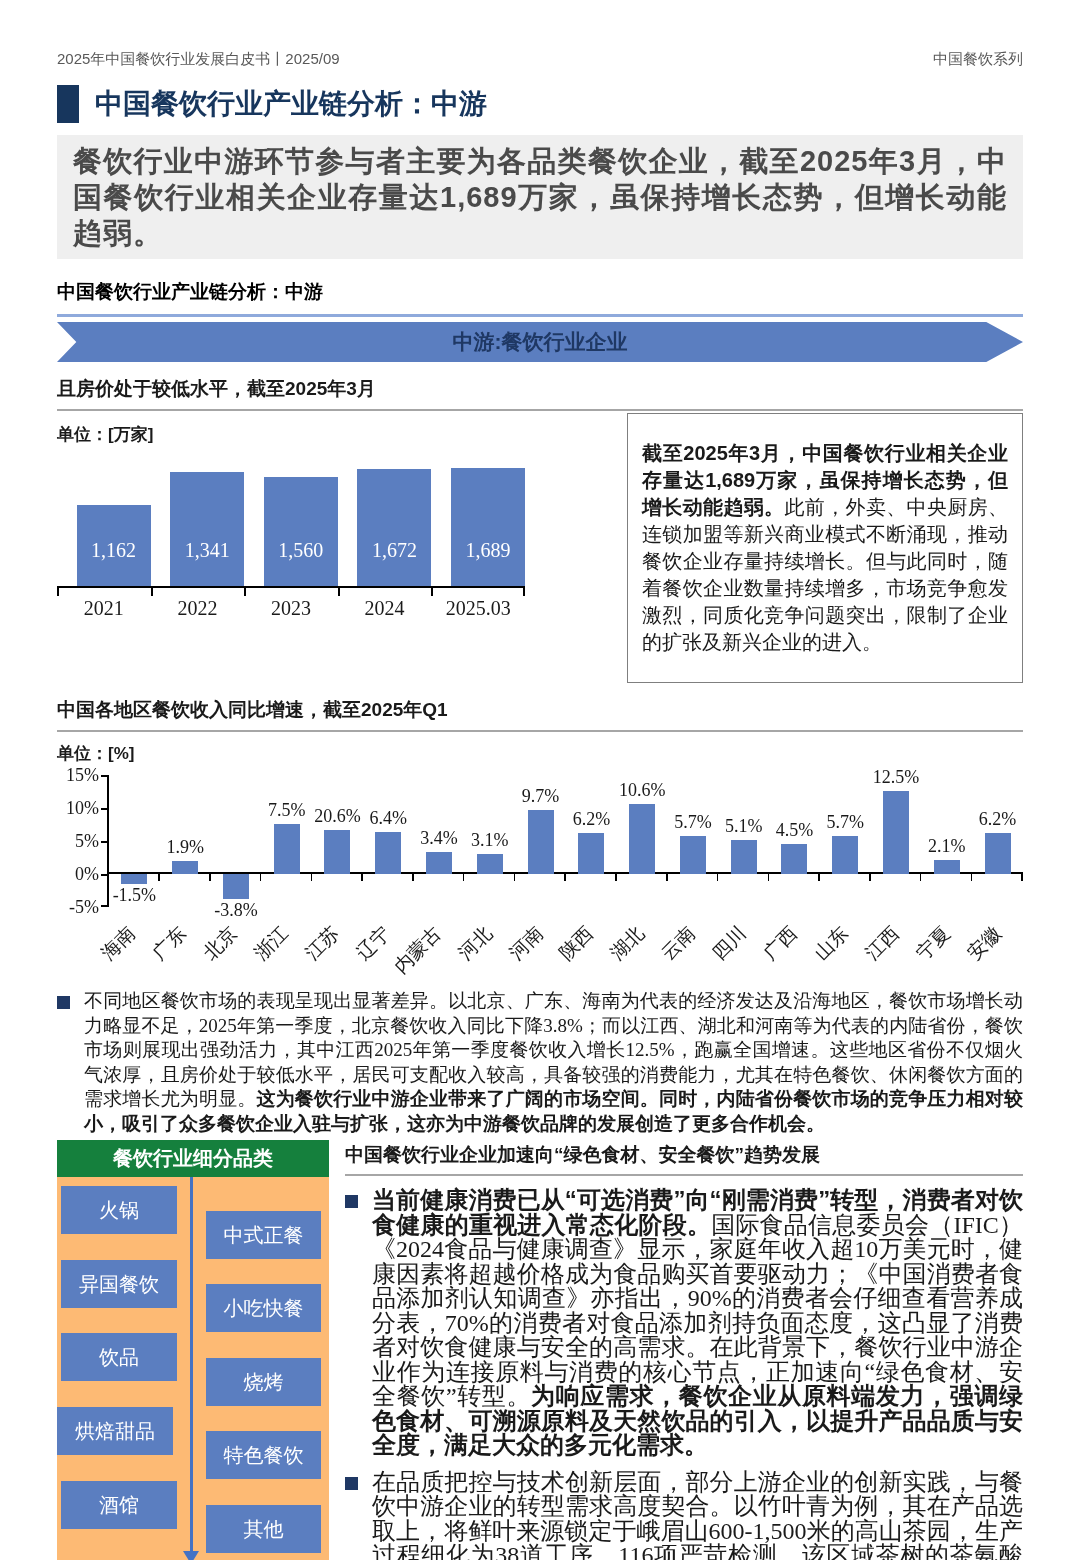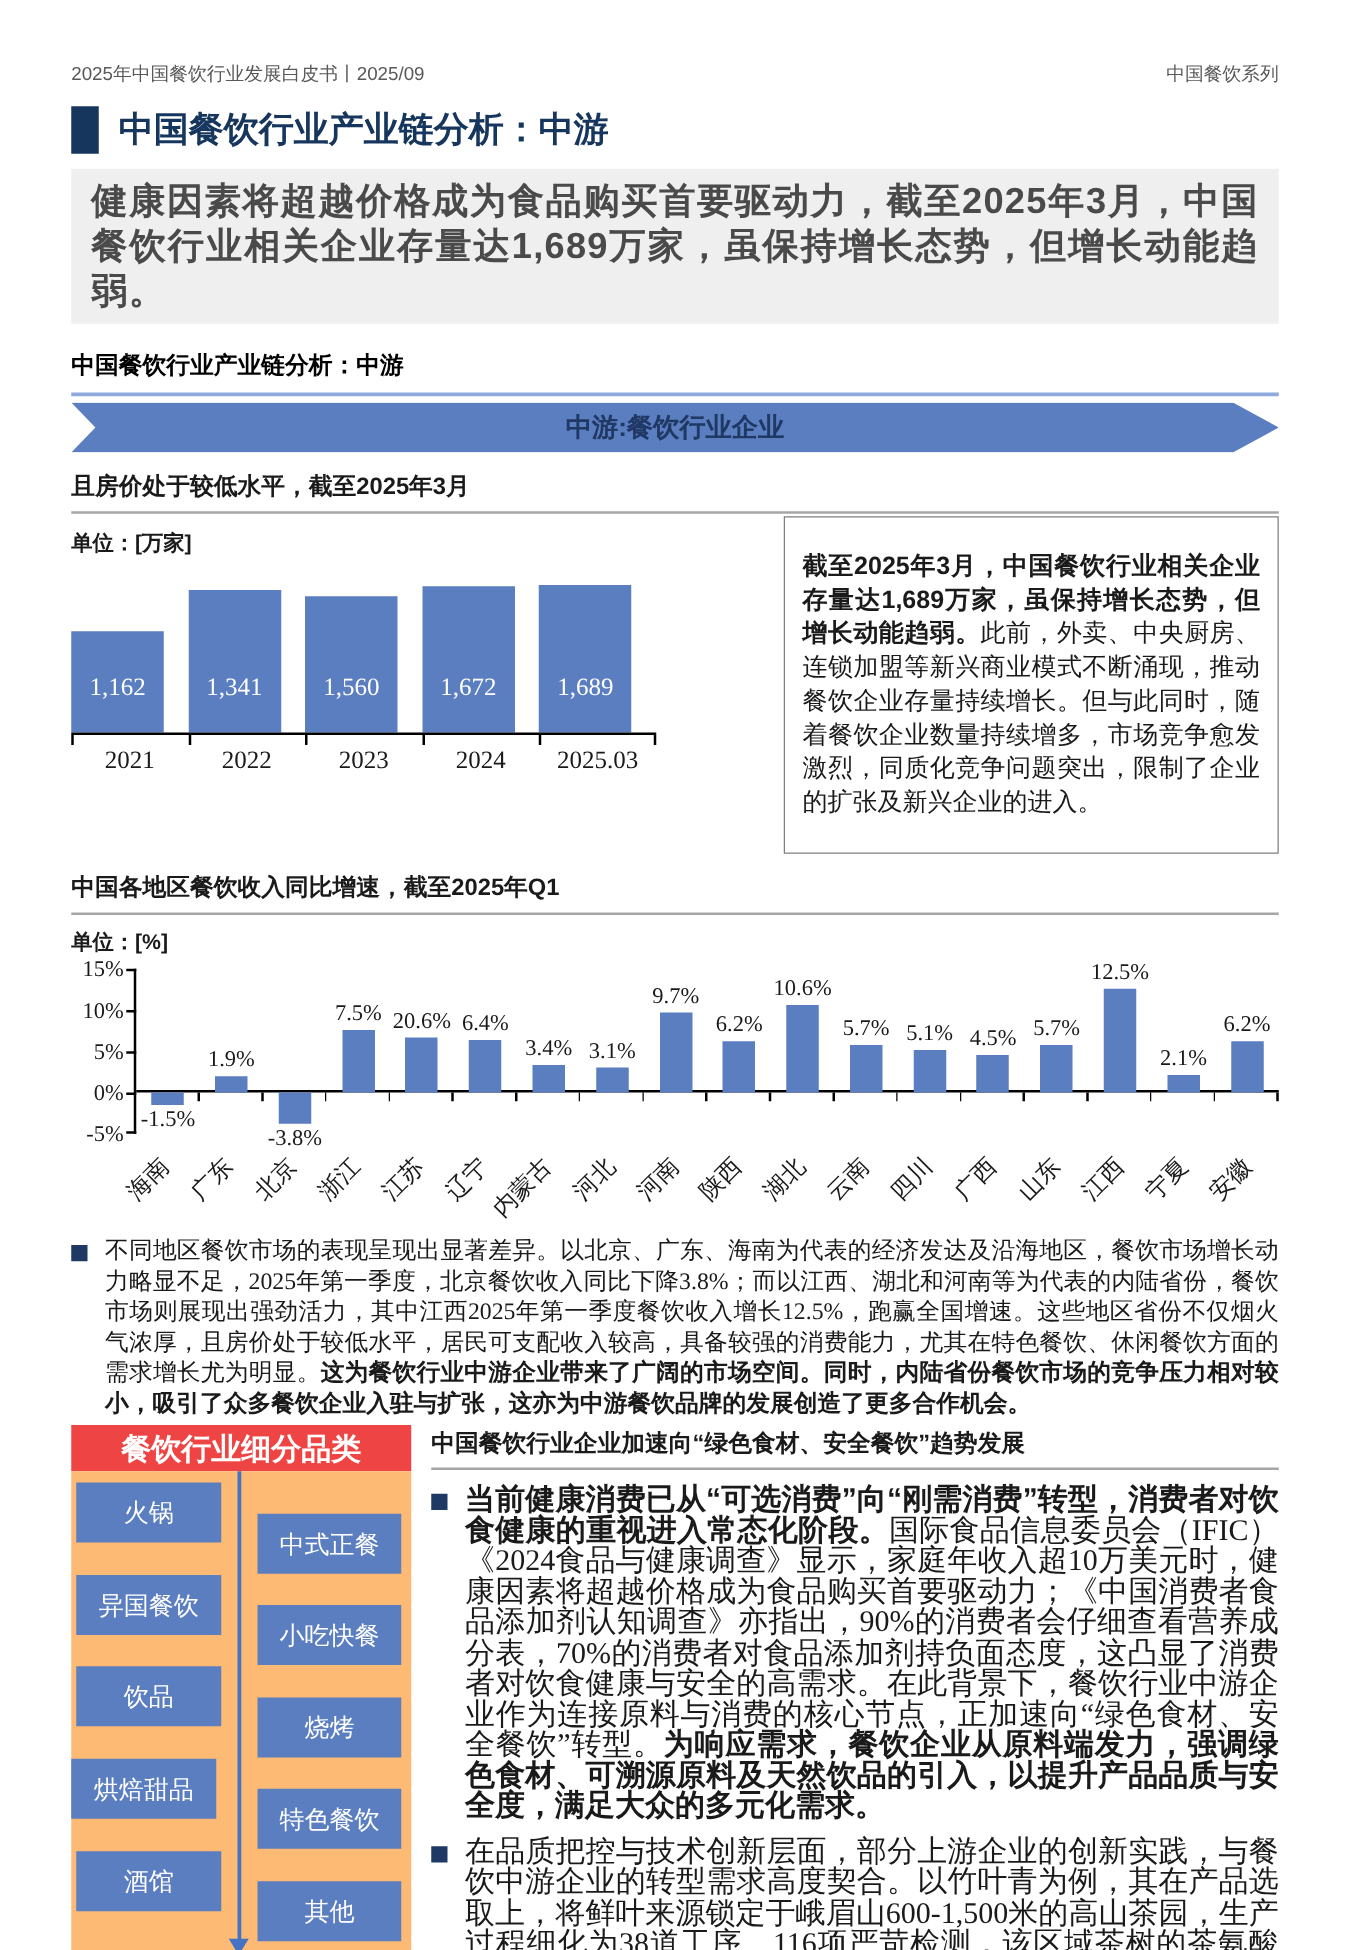--- a/index.html
+++ b/index.html
@@ -39,21 +39,21 @@
   .banner span { font-size:21px; font-weight:bold; color:#1F3864; font-family:"Liberation Sans","DejaVu Sans",sans-serif; }
 
   .sec-title { margin-top:14px; font-size:19px; font-weight:bold; font-family:"Liberation Sans","DejaVu Sans",sans-serif; }
   .sec-title + .rule-gray { margin-top:7px; }
   .unit { margin-top:10px; font-size:17px; font-weight:bold; font-family:"Liberation Sans","DejaVu Sans",sans-serif; }
 
   
   .c1-row { display:flex; margin-top:2px; }
   .c1-left { width:468px; }
   .c1-bars { display:flex; align-items:flex-end; height:130px; margin-top:10px; }
-  .c1-col { flex:1; display:flex; justify-content:flex-start; }
+  .c1-col { flex:1; display:flex; justify-content:flex-end; }
   .c1-bar { position:relative; width:74px; background:#5B7EC0; }
   .c1-val { position:absolute; bottom:24px; left:0; right:0; text-align:center; color:#fff; font-size:20px; white-space:nowrap; }
   .c1-axis { position:relative; height:9px; border-top:2px solid #000; }
   .c1-tick { position:absolute; top:0; width:2px; height:8px; background:#000; }
   .c1-cats { display:flex; }
   .c1-cat { flex:1; text-align:center; font-size:20px; padding-top:2px; }
 
   .sidebox {
     width:396px; margin-left:auto; border:1px solid #7f7f7f; padding:26px 14px;
     font-size:20px; line-height:27px; text-align:justify;
@@ -77,22 +77,22 @@
   .c2-xlab { position:absolute; right:50%; top:10px; transform:rotate(-45deg); transform-origin:100% 50%; white-space:nowrap; font-size:19px; }
 
   
   .bullet { display:flex; gap:14px; margin-top:16px; }
   .bullet .sq { flex:0 0 13px; width:13px; height:13px; background:#1F3864; margin-top:7px; }
   .bullet .txt { flex:1; font-size:19px; line-height:24.5px; text-align:justify; }
 
   
   .bottom { display:flex; margin-top:4px; }
   .diagram { width:272px; flex:0 0 272px; }
-  .dg-head { height:37px; background:#ef4444; display:flex; align-items:center; justify-content:center;
-             color:#fff; font-size:24px; font-weight:bold; font-family:"Liberation Sans","DejaVu Sans",sans-serif; }
+  .dg-head { height:37px; background:#15803d; display:flex; align-items:center; justify-content:center;
+             color:#fff; font-size:20px; font-weight:bold; font-family:"Liberation Sans","DejaVu Sans",sans-serif; }
   .dg-panel { position:relative; height:393px; background:#fdba74;padding-left:48px; }
   .dg-box { position:absolute; height:48px; background:#5B7EC0; color:#fff; font-size:20px;
             display:flex; align-items:center; justify-content:center;
             font-family:"Liberation Sans","DejaVu Sans",sans-serif; }
   .dg-line { position:absolute; left:133px; top:0; width:2.5px; height:376px; background:#4472C4; }
   .dg-arrow { position:absolute; left:126px; top:374px; width:0; height:0;
               border-left:8.5px solid transparent; border-right:8.5px solid transparent; border-top:13px solid #4472C4; }
 
   .right-col { flex:1; margin-left:16px; }
   .right-col .sec2-title { font-size:19px; font-weight:bold; font-family:"Liberation Sans","DejaVu Sans",sans-serif; margin-top:2px; }
@@ -110,21 +110,21 @@
       <span>2025年中国餐饮行业发展白皮书丨2025/09</span>
       <span>中国餐饮系列</span>
     </div>
 
     <div class="title-row">
       <div class="title-sq"></div>
       <h1 class="page-title">中国餐饮行业产业链分析：中游</h1>
     </div>
 
     <div class="summary-box">
-      <p>健康因素将超越价格成为食品购买首要驱动力，截至2025年3月，中国餐饮行业相关企业存量达1,689万家，虽保持增长态势，但增长动能趋弱。</p>
+      <p>餐饮行业中游环节参与者主要为各品类餐饮企业，截至2025年3月，中国餐饮行业相关企业存量达1,689万家，虽保持增长态势，但增长动能趋弱。</p>
     </div>
 
     <div class="subtitle">中国餐饮行业产业链分析：中游</div>
     <div class="rule-blue"></div>
 
     <div class="banner">
       <span>中游:餐饮行业企业</span>
     </div>
 
     <div class="sec-title">且房价处于较低水平，截至2025年3月</div>

